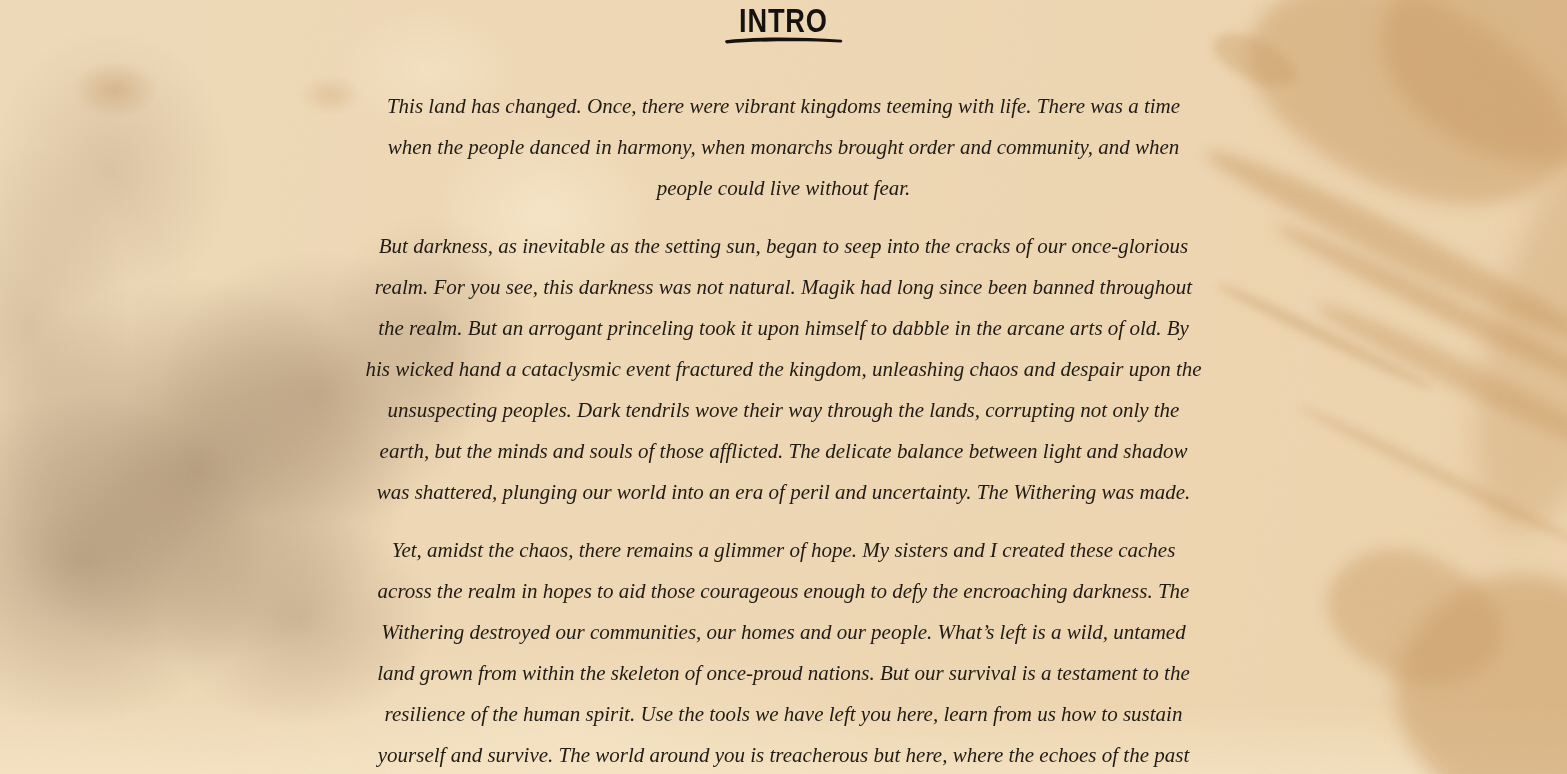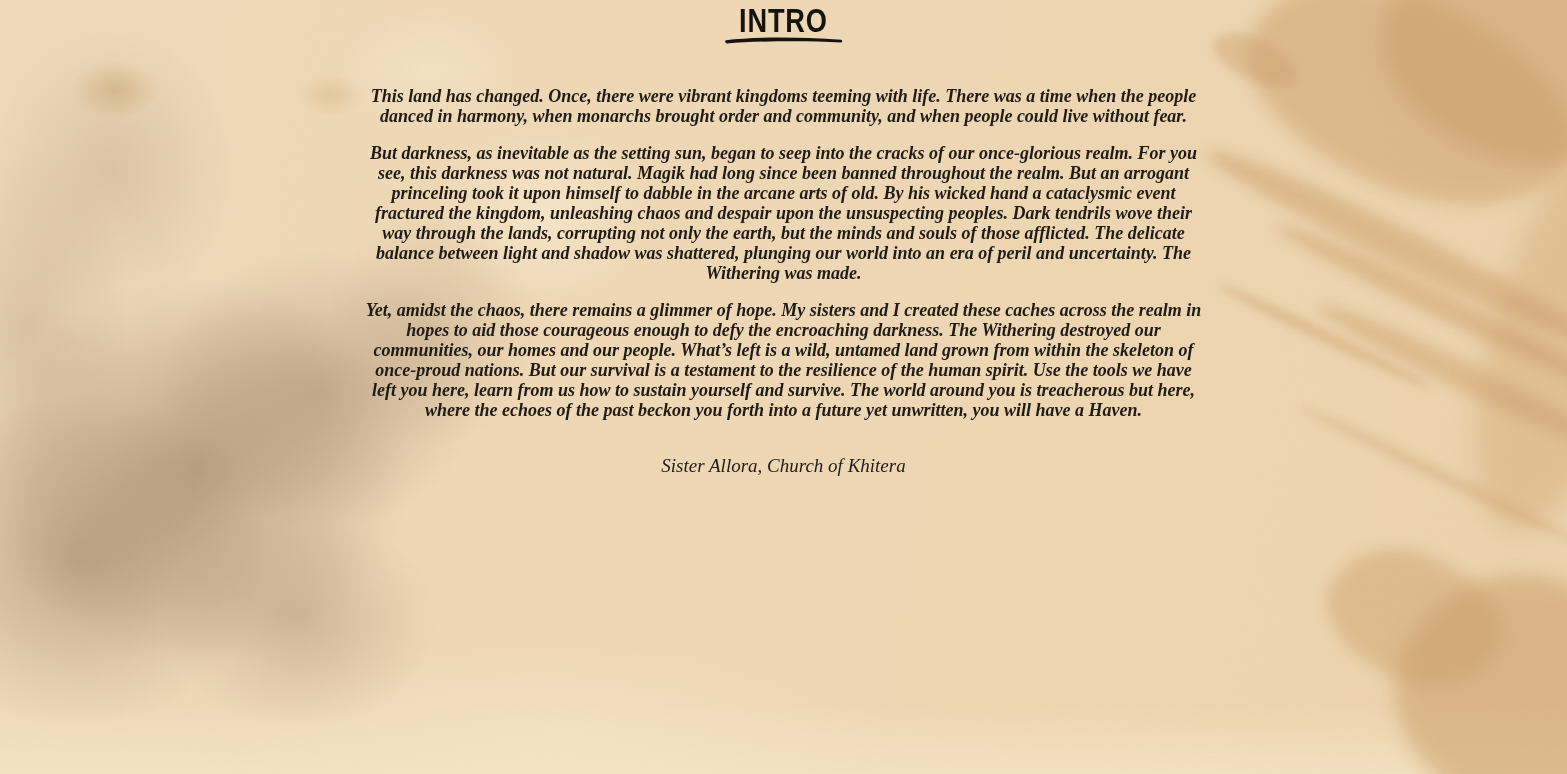--- a/index.html
+++ b/index.html
@@ -84,24 +84,23 @@
     color:#16130f;
     transform:scaleX(0.8);
     transform-origin:center;
   }
   .underline{display:block;margin:-3px auto 0;width:122px;height:10px;}
   .underline path{fill:#16130f;}
   p.body-text{
     margin:0 auto 17px;
     width:840px;
     font-style:italic;
-    font-size:18px;
-    line-height:20px;
+    font-size:21px;
+    line-height:41px;
     color:var(--text);
-    font-weight:bold;
   }
   p.p-first{margin-top:41px;}
   p.signature{
     margin:30px auto 12px;
     font-style:italic;
     font-size:19px;
     line-height:31.3px;
     color:var(--text);
   }
 </style>

